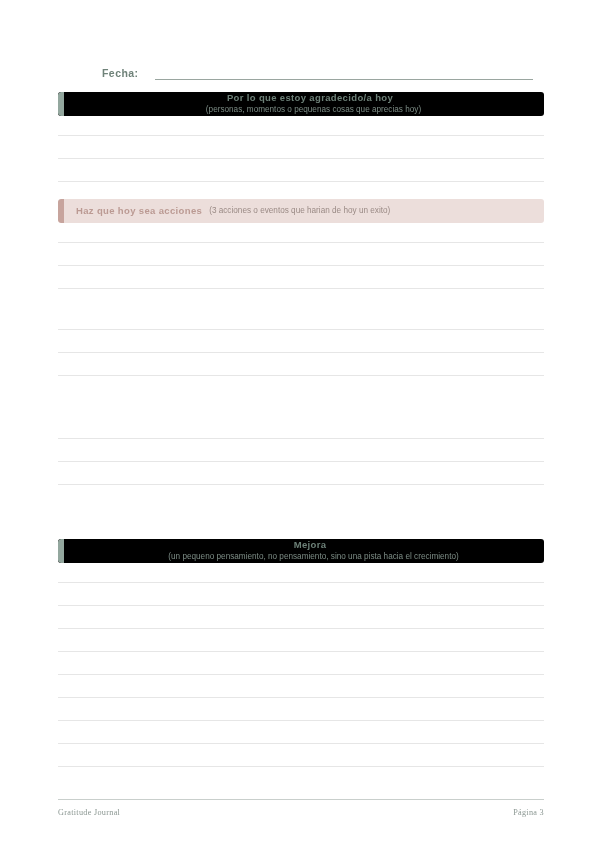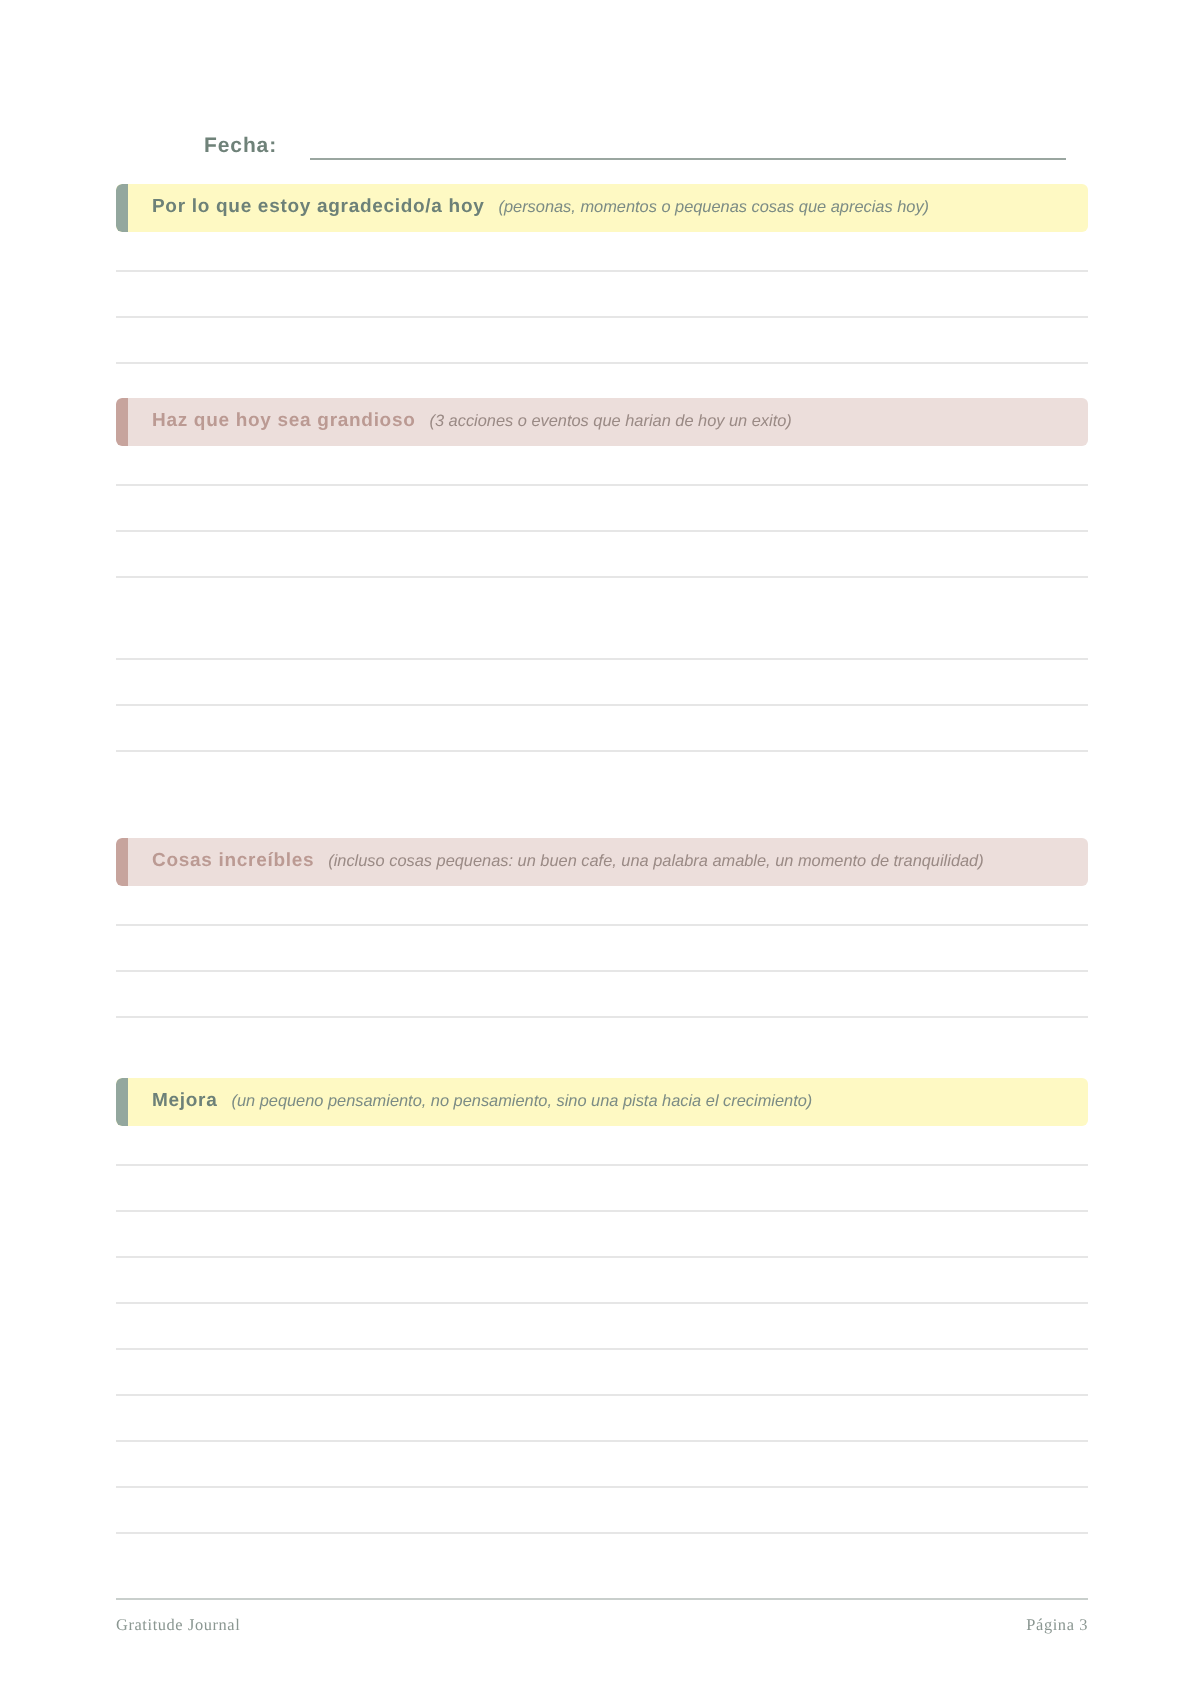--- a/index.html
+++ b/index.html
@@ -77,28 +77,27 @@
   }
   .sec-title {
     font-size: 9.5px;
     font-weight: bold;
     letter-spacing: 0.35px;
     line-height: 12px;
     white-space: nowrap;
   }
   .sec-hint {
     font-size: 8.2px;
-    font-style: italic;
     line-height: 12px;
     margin-left: 7px;
     white-space: nowrap;
   }
 
   
-  .sec-green .sec-header { background: #fef9c3; }
+  .sec-green .sec-header { background: #000000; flex-direction: column; }
   .sec-green .accent { background: #93a79e; }
   .sec-green .sec-title { color: #6d8178; }
   .sec-green .sec-hint { color: #7c8c85; }
 
   
   .sec-rose .sec-header { background: #ecdedb; }
   .sec-rose .accent { background: #c7a49d; }
   .sec-rose .sec-title { color: #bb9a93; }
   .sec-rose .sec-hint { color: #9a8a85; }
 
@@ -151,42 +150,37 @@
         </div>
         <div class="lines">
           <div class="wline first" style="height: 19px;"></div>
           <div class="wline" style="height: 22px;"></div>
           <div class="wline" style="height: 22px;"></div>
         </div>
       </div>
       <div class="section sec-rose" style="top: 199px;">
         <div class="sec-header">
           <span class="accent"></span>
-          <span class="sec-title">Haz que hoy sea grandioso</span>
+          <span class="sec-title">Haz que hoy sea acciones</span>
           <span class="sec-hint">(3 acciones o eventos que harian de hoy un exito)</span>
         </div>
         <div class="lines">
           <div class="wline first" style="height: 19px;"></div>
           <div class="wline" style="height: 22px;"></div>
           <div class="wline" style="height: 22px;"></div>
         </div>
       </div>
       <div class="section sec-green" style="top: 310px;">
         <div class="lines">
           <div class="wline first" style="height: 19px;"></div>
           <div class="wline" style="height: 22px;"></div>
           <div class="wline" style="height: 22px;"></div>
         </div>
       </div>
       <div class="section sec-rose" style="top: 419px;">
-        <div class="sec-header">
-          <span class="accent"></span>
-          <span class="sec-title">Cosas increíbles</span>
-          <span class="sec-hint">(incluso cosas pequenas: un buen cafe, una palabra amable, un momento de tranquilidad)</span>
-        </div>
         <div class="lines">
           <div class="wline first" style="height: 19px;"></div>
           <div class="wline" style="height: 22px;"></div>
           <div class="wline" style="height: 22px;"></div>
         </div>
       </div>
       <div class="section sec-green" style="top: 510px; margin-top: 29px;">
         <div class="sec-header">
           <span class="accent"></span>
           <span class="sec-title">Mejora</span>

